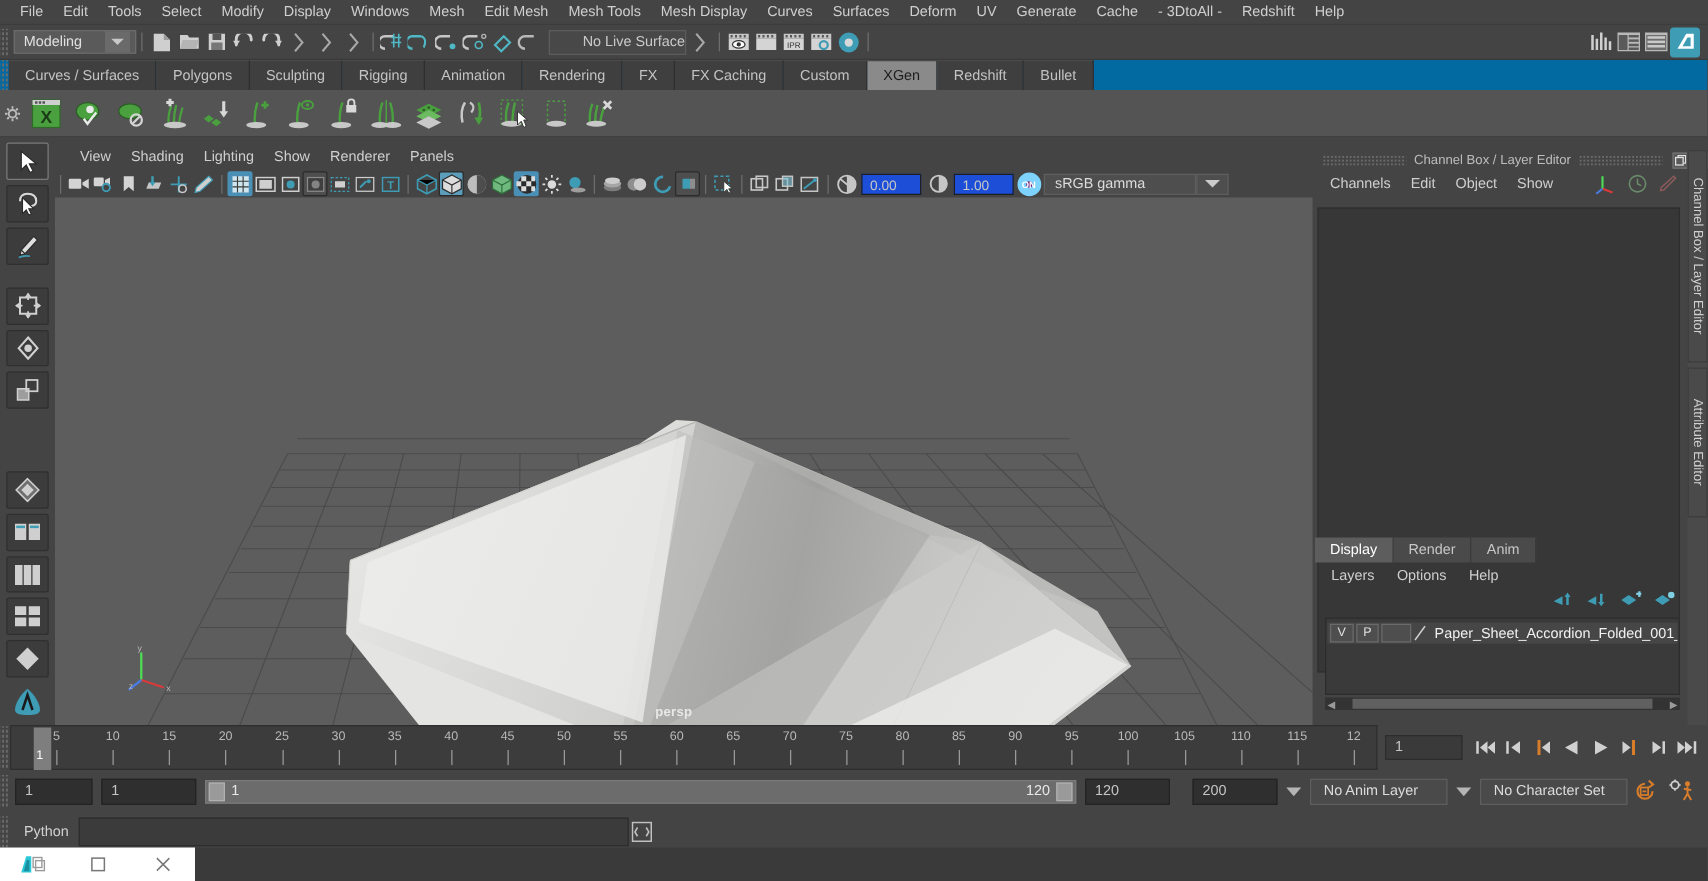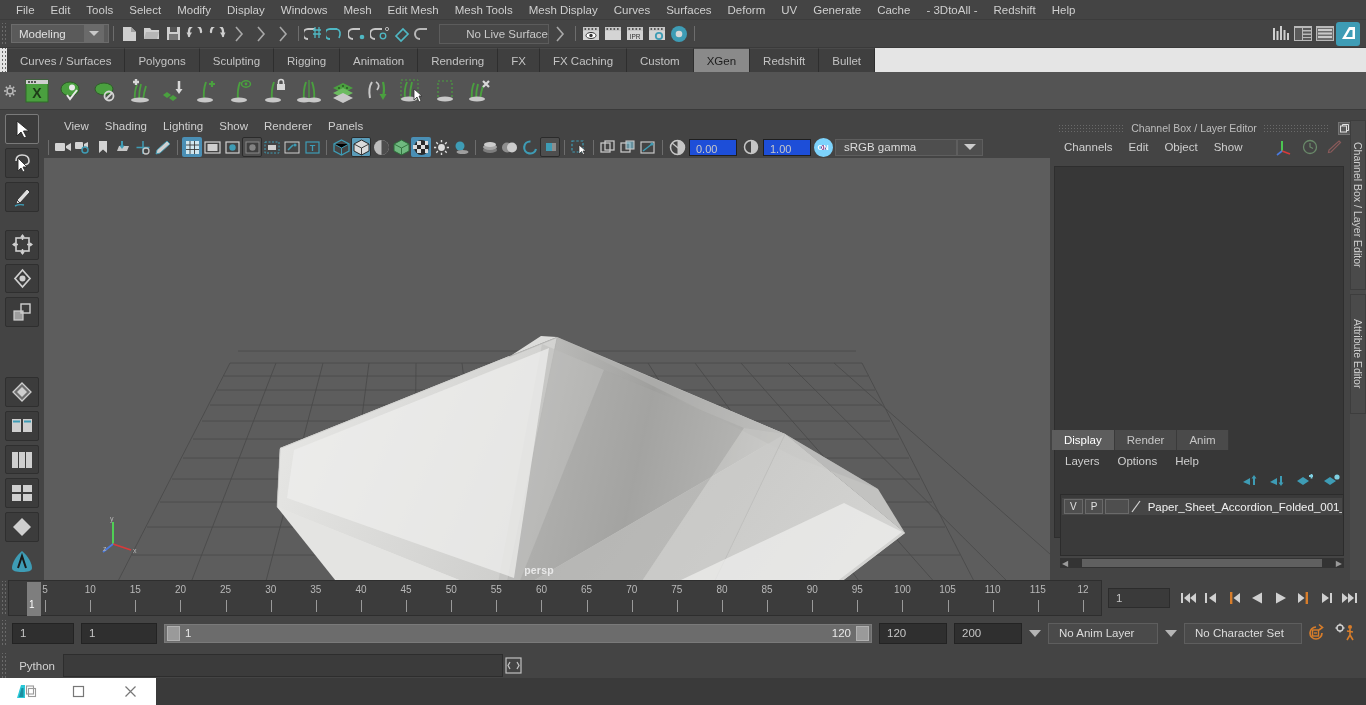--- a/index.html
+++ b/index.html
@@ -44,21 +44,21 @@
   .field-live{
     background:#484848; border:1px solid #5c5c5c; height:20px; width:110px;
     display:flex; align-items:center; padding-left:7px; color:#c9c9c9; font-size:11.5px;
   }
   .ibtn{ width:22px;height:22px; display:flex;align-items:center;justify-content:center; flex:0 0 auto;}
   .ibtn svg{ display:block; }
   .pipe{ width:9px;height:22px;display:flex;align-items:center;justify-content:center;}
   .pipe:after{ content:""; width:1px;height:15px;background:#6d6d6d;}
 
   
-  #shelfbar{ height:24px; background:#e5e5e5; display:flex; align-items:flex-end; }
+  #shelfbar{ height:24px; background:#0369a1; display:flex; align-items:flex-end; }
   #shelftabs{ display:flex; height:24px; align-items:stretch; }
   .shelf-tab{
     padding:0 13px; display:flex; align-items:center; font-size:11.5px;
     color:#c3c3c3; background:#3f3f3f; border-right:1px solid #2e2e2e;
     border-top:1px solid #4a4a4a; cursor:default;
   }
   .shelf-tab.active{ background:#8a8a8a; color:#1d1d1d; }
   #shelficons{
     height:38px; background:#545454; display:flex; align-items:center;
     border-bottom:1px solid #3a3a3a;
@@ -1287,21 +1287,21 @@
         <span class="rlabel" style="margin-left:5px;">1</span>
       </div>
       <div style="display:flex;align-items:center;">
         <span class="rlabel" style="margin-right:5px;">120</span>
         <div class="rgrip"></div>
       </div>
     </div>
     <div class="numfield" style="width:68px;">
       <span>120</span>
     </div>
-    <div class="numfield" style="width:68px;margin-left:7px;">
+    <div class="numfield" style="width:68px;margin-left:18px;">
       <span>200</span>
     </div>
     <div class="dropcaret"></div>
     <div class="pillfield" style="width:110px;">
       <span>No Anim Layer</span>
     </div>
     <div class="dropcaret"></div>
     <div class="pillfield" style="width:118px;">
       <span>No Character Set</span>
     </div>

